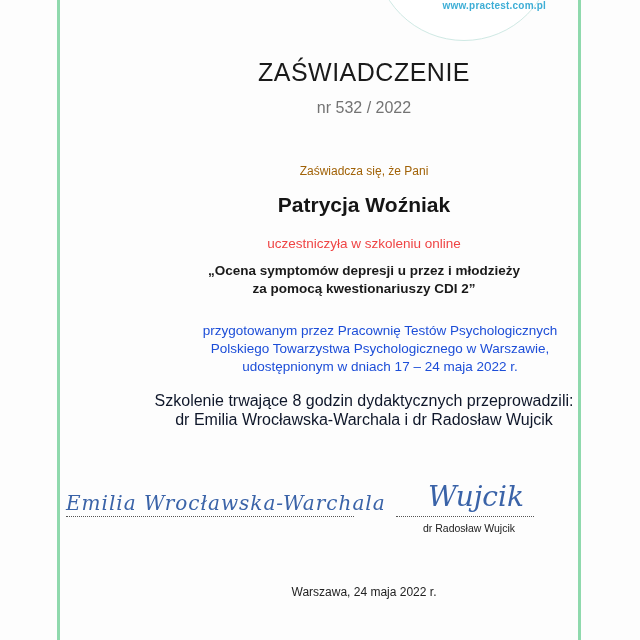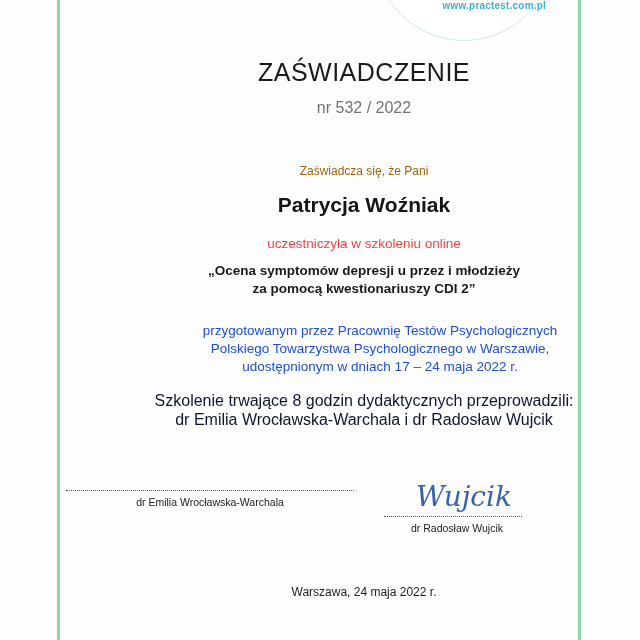--- a/index.html
+++ b/index.html
@@ -32,21 +32,21 @@
     .title { top: 58px; font-size: 25px; letter-spacing: 0.5px; color: #1a1a1a; }
     .number { top: 99px; font-size: 16px; color: #737373; }
     .intro { top: 164px; font-size: 12px; color: #a16207; }
     .name { top: 193px; font-size: 21px; font-weight: bold; color: #151515; }
     .participated { top: 236px; font-size: 13.5px; color: #ef4444; }
     .course { top: 262px; font-size: 13.5px; font-weight: bold; line-height: 18px; color: #1a1a1a; }
     .prepared { top: 322px; font-size: 13.5px; line-height: 18px; color: #1d4ed8; margin-left: 16px; }
     .trainers { top: 392px; font-size: 16px; line-height: 18.5px; color: #0f172a; }
     .sig-block { position: absolute; }
     .sig-left { left: 66px; top: 490px; width: 288px; }
-    .sig-right { left: 384px; top: 478px; width: 138px; }
+    .sig-right { left: 396px; top: 478px; width: 138px; }
     .sig-script {
       font-family: "DejaVu Serif", serif; font-style: italic;
       color: #3a63a8; white-space: nowrap;
     }
     .sig-left .sig-script { font-size: 20px; height: 26px; line-height: 26px; letter-spacing: 1px; }
     .sig-right .sig-script { font-size: 28px; height: 38px; line-height: 38px; padding-left: 32px; }
     .sig-line { border-top: 1px dotted #555; height: 0; }
     .sig-label { font-size: 10.5px; color: #222; margin-top: 5px; text-align: center; }
     .sig-right .sig-label { text-align: center; padding-left: 8px; }
     .place-date { top: 585px; font-size: 12px; color: #222; }
@@ -77,22 +77,22 @@
   <div>Polskiego Towarzystwa Psychologicznego w Warszawie,</div>
   <div>udostępnionym w dniach 17 – 24 maja 2022 r.</div>
 </div>
 
 <div class="center-text trainers">
   <div>Szkolenie trwające 8 godzin dydaktycznych przeprowadzili:</div>
   <div>dr Emilia Wrocławska-Warchala i dr Radosław Wujcik</div>
 </div>
 
 <div class="sig-block sig-left">
+  <div class="sig-script">Emilia Wrocławska-Warchala</div>
   <div class="sig-line"></div>
-  <div class="sig-label">dr Emilia Wrocławska-Warchala</div>
 </div>
 
 <div class="sig-block sig-right">
   <div class="sig-script">Wujcik</div>
   <div class="sig-line"></div>
   <div class="sig-label">dr Radosław Wujcik</div>
 </div>
 
 <div class="center-text place-date">Warszawa, 24 maja 2022 r.</div>
 

